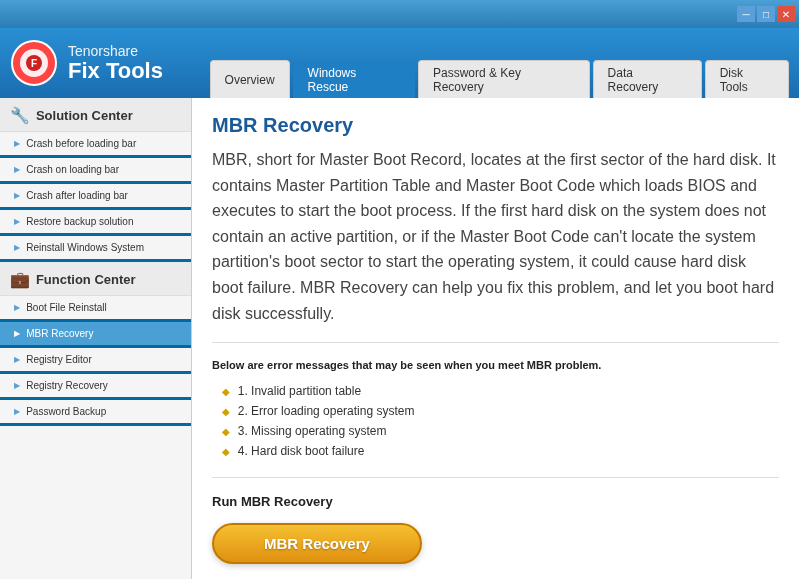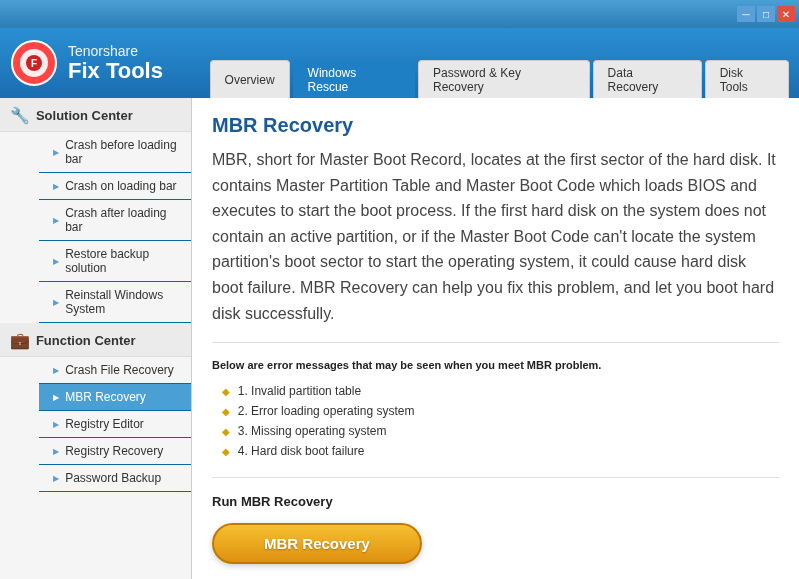--- a/index.html
+++ b/index.html
@@ -114,24 +114,23 @@
       border-bottom: 1px solid #ddd;
     }
     .sidebar-section-title .icon {
       font-size: 16px;
     }
     .sidebar-item {
       display: flex;
       align-items: center;
       padding: 6px 10px 6px 14px;
       cursor: pointer;
-      font-size: 12px;
-      color: #333;
-      border-bottom: 1px solid #0369a1;
-      margin-left: 39px;
+      font-size: 10px;
+      color: #333;
+      border-bottom: 3px solid #0369a1;
     }
     .sidebar-item.active {
       background: #4a9fd4;
       color: white;
     }
     .sidebar-item::before {
       content: "▶";
       font-size: 8px;
       margin-right: 6px;
       color: #5a9fd4;
@@ -261,21 +260,21 @@
     <div class="sidebar-item">Crash before loading bar</div>
     <div class="sidebar-item">Crash on loading bar</div>
     <div class="sidebar-item">Crash after loading bar</div>
     <div class="sidebar-item">Restore backup solution</div>
     <div class="sidebar-item">Reinstall Windows System</div>
 
     <div class="sidebar-section-title">
       <span class="icon">💼</span>
       <span>Function Center</span>
     </div>
-    <div class="sidebar-item">Crash File Recovery</div>
+    <div class="sidebar-item">Boot File Reinstall</div>
     <div class="sidebar-item active">MBR Recovery</div>
     <div class="sidebar-item">Registry Editor</div>
     <div class="sidebar-item">Registry Recovery</div>
     <div class="sidebar-item">Password Backup</div>
   </div>
 
   <div class="content-area">
     <div class="content-title">MBR Recovery</div>
     <div class="content-desc">MBR, short for Master Boot Record, locates at the first sector of the hard disk. It contains Master Partition Table and Master Boot Code which loads BIOS and executes to start the boot process. If the first hard disk on the system does not contain an active partition, or if the Master Boot Code can't locate the system partition's boot sector to start the operating system, it could cause hard disk boot failure. MBR Recovery can help you fix this problem, and let you boot hard disk successfully.</div>
 

